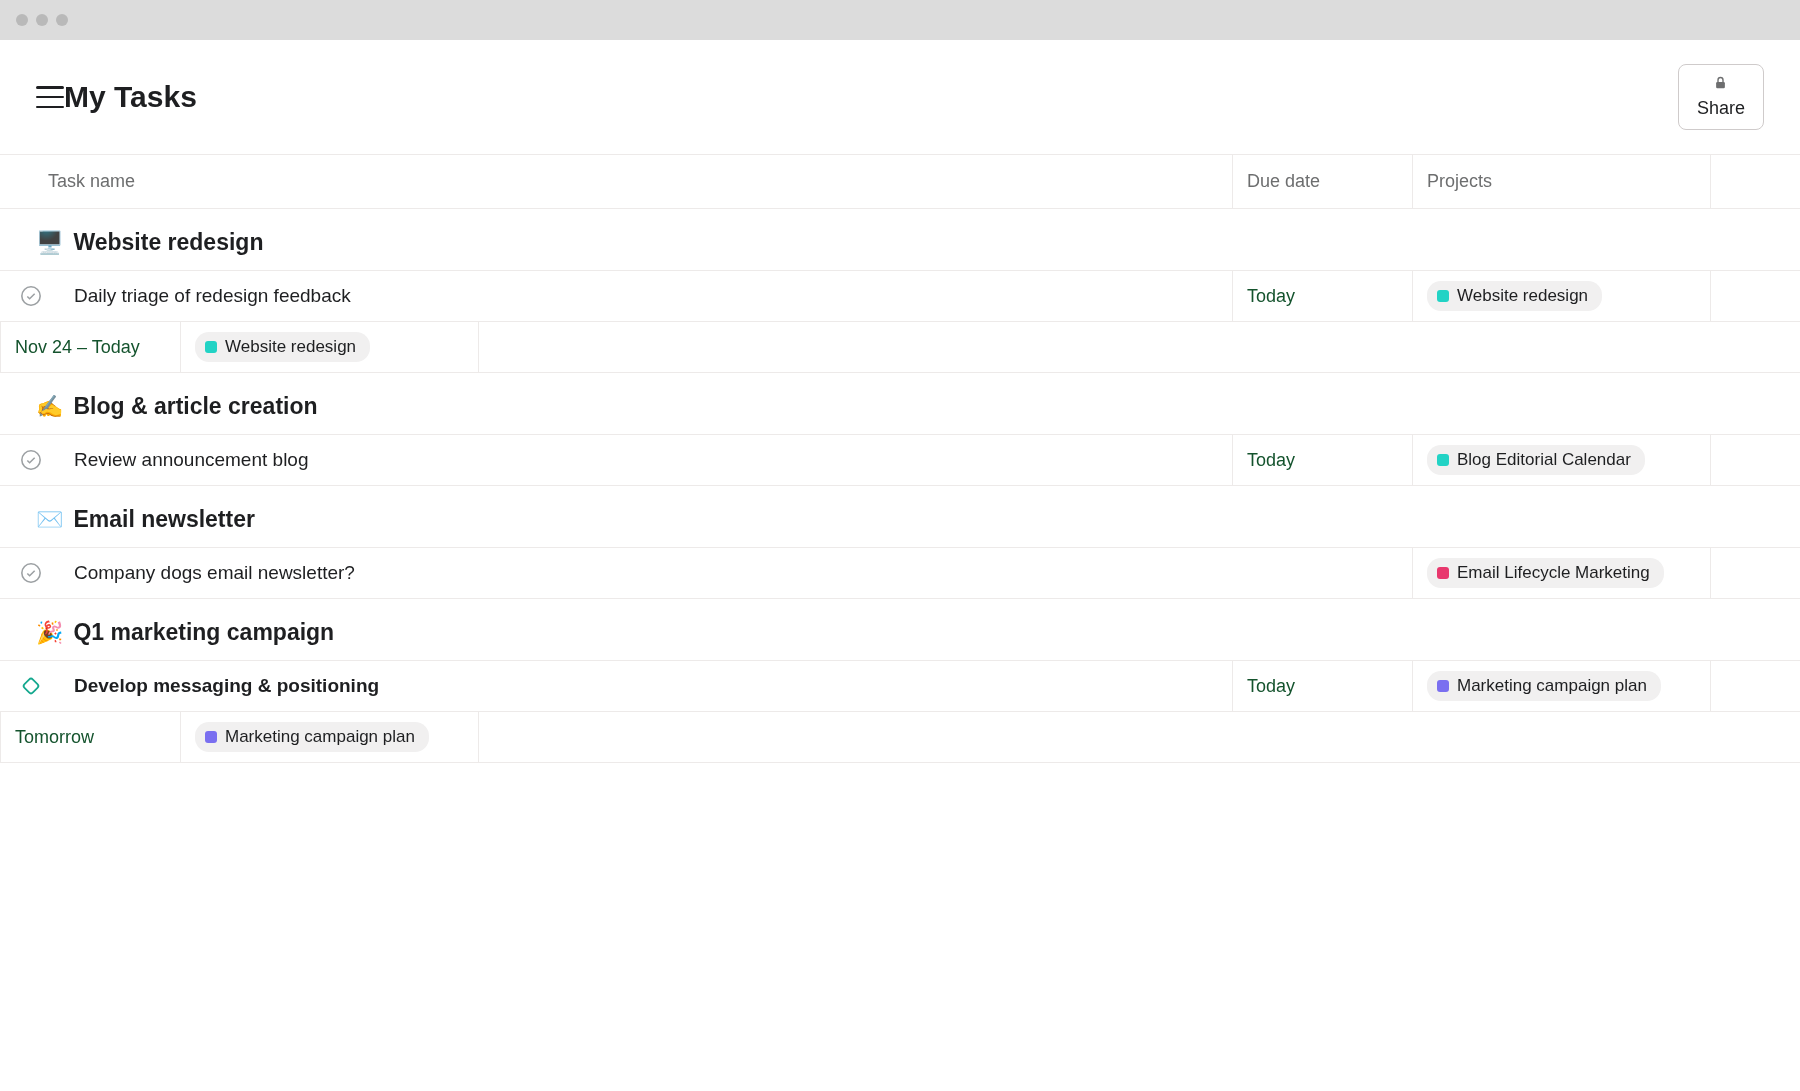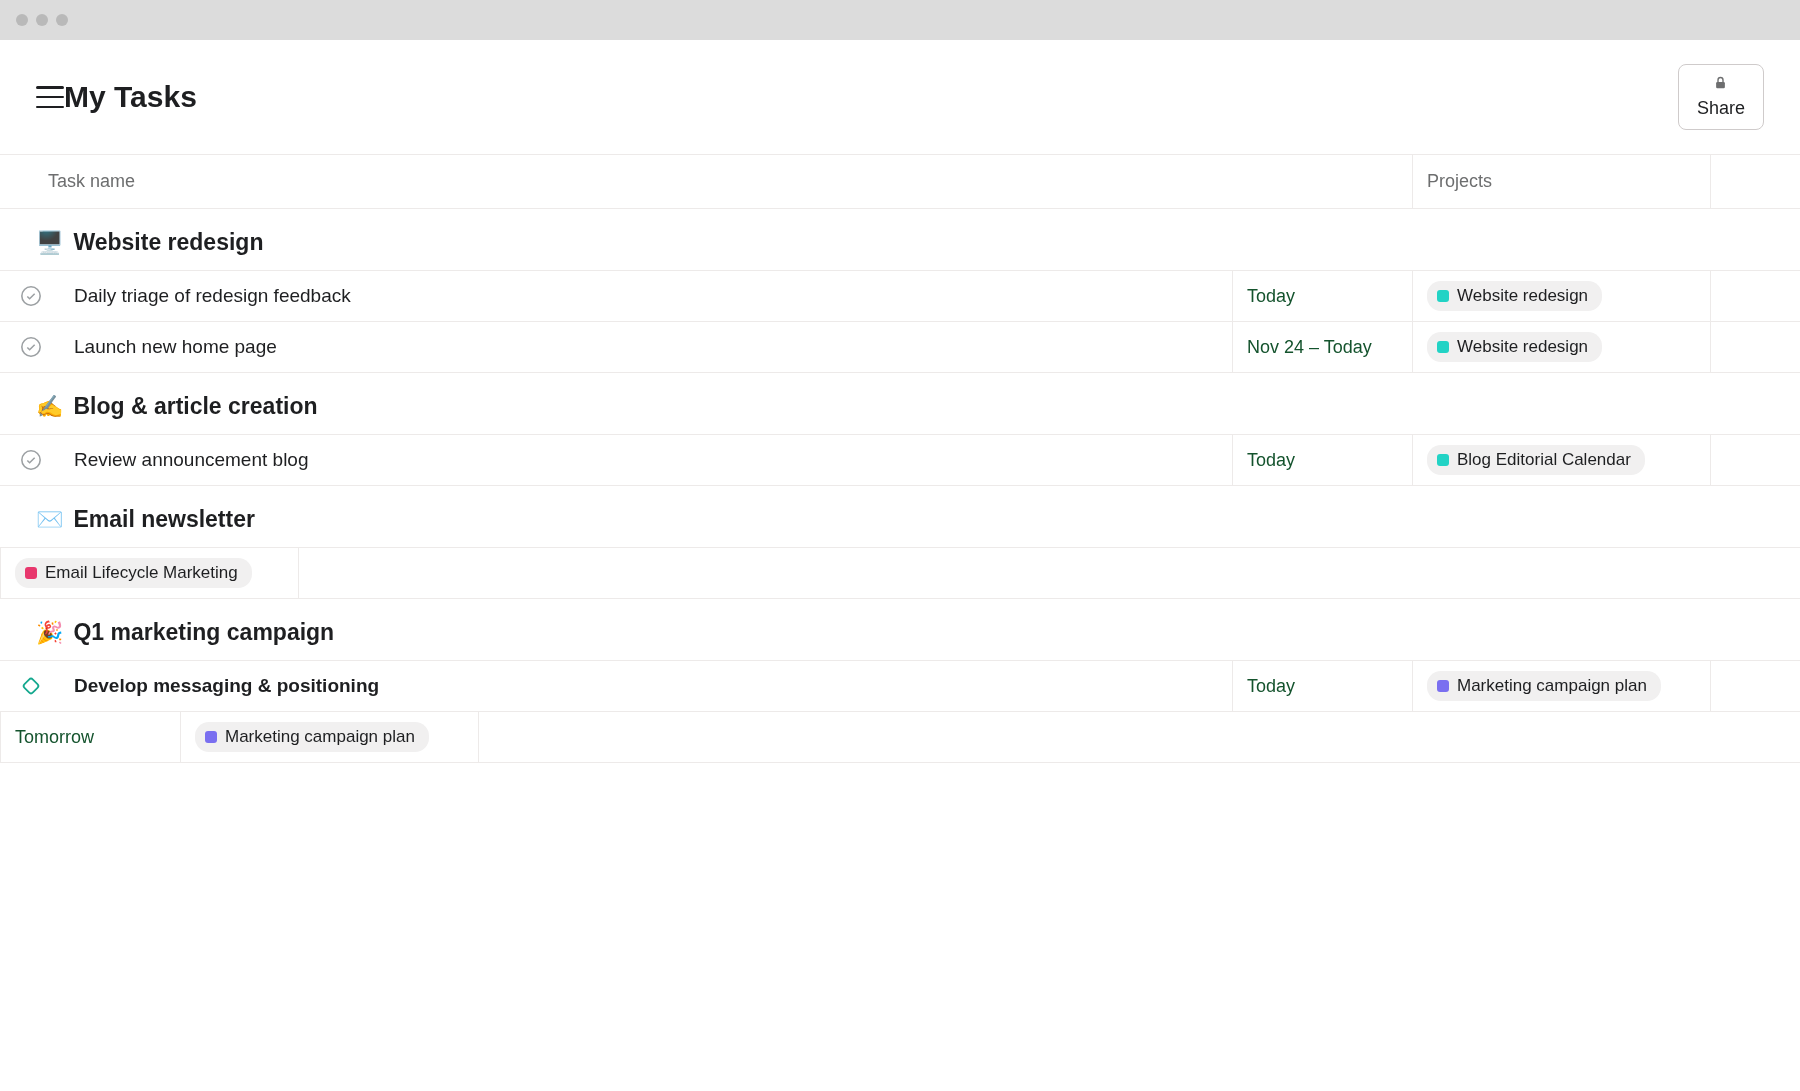--- a/index.html
+++ b/index.html
@@ -162,20 +162,21 @@
           <path d="M8 11 V8 a4 4 0 0 1 8 0 v3"></path>
         </svg>
       </span>
       <span>Share</span>
     </button>
   </div>
 
   <div class="table">
     <div class="header-row">
       <div class="col-task">Task name</div>
+      <div class="col-due">Due date</div>
       <div class="col-proj">Projects</div>
       <div class="col-extra"></div>
     </div>
 
     <div id="sections">
         <div class="section-row">
           <span class="emoji">🖥️</span>
           <span>Website redesign</span>
         </div>
         <div class="task-row">
@@ -191,66 +192,66 @@
           <div class="cell-due">Today</div>
           <div class="cell-proj">
             <span class="tag">
               <span class="dot" style="background:#22d3c5"></span>
               <span>Website redesign</span>
             </span>
           </div>
           <div class="cell-extra"></div>
         </div>
         <div class="task-row">
+          <div class="cell-due">Nov 24 – Today</div>
+          <div class="cell-proj">
+            <span class="tag">
+              <span class="dot" style="background:#22d3c5"></span>
+              <span>Website redesign</span>
+            </span>
+          </div>
+          <div class="cell-extra"></div>
+        </div>
+        <div class="section-row">
+          <span class="emoji">✍️</span>
+          <span>Blog &amp; article creation</span>
+        </div>
+        <div class="task-row">
           <div class="cell-task">
             <span class="check-circle">
               <svg viewBox="0 0 24 24" fill="none" stroke="#9ca0a3" stroke-width="1.7">
                 <circle cx="12" cy="12" r="10"></circle>
                 <path d="M8 12.5 l2.5 2.5 L16 9.5"></path>
               </svg>
             </span>
-            <span class="task-name">Launch new home page</span>
-          </div>
-          <div class="cell-due">Nov 24 – Today</div>
+            <span class="task-name">Review announcement blog</span>
+          </div>
+          <div class="cell-due">Today</div>
           <div class="cell-proj">
             <span class="tag">
               <span class="dot" style="background:#22d3c5"></span>
-              <span>Website redesign</span>
-            </span>
-          </div>
-          <div class="cell-extra"></div>
-        </div>
-        <div class="section-row">
-          <span class="emoji">✍️</span>
-          <span>Blog &amp; article creation</span>
+              <span>Blog Editorial Calendar</span>
+            </span>
+          </div>
+          <div class="cell-extra"></div>
+        </div>
+        <div class="section-row">
+          <span class="emoji">✉️</span>
+          <span>Email newsletter</span>
         </div>
         <div class="task-row">
           <div class="cell-task">
             <span class="check-circle">
               <svg viewBox="0 0 24 24" fill="none" stroke="#9ca0a3" stroke-width="1.7">
                 <circle cx="12" cy="12" r="10"></circle>
                 <path d="M8 12.5 l2.5 2.5 L16 9.5"></path>
               </svg>
             </span>
-            <span class="task-name">Review announcement blog</span>
-          </div>
-          <div class="cell-due">Today</div>
-          <div class="cell-proj">
-            <span class="tag">
-              <span class="dot" style="background:#22d3c5"></span>
-              <span>Blog Editorial Calendar</span>
-            </span>
-          </div>
-          <div class="cell-extra"></div>
-        </div>
-        <div class="section-row">
-          <span class="emoji">✉️</span>
-          <span>Email newsletter</span>
-        </div>
-        <div class="task-row">
+            <span class="task-name">Company dogs email newsletter?</span>
+          </div>
           <div class="cell-proj">
             <span class="tag">
               <span class="dot" style="background:#e8376d"></span>
               <span>Email Lifecycle Marketing</span>
             </span>
           </div>
           <div class="cell-extra"></div>
         </div>
         <div class="section-row">
           <span class="emoji">🎉</span>

